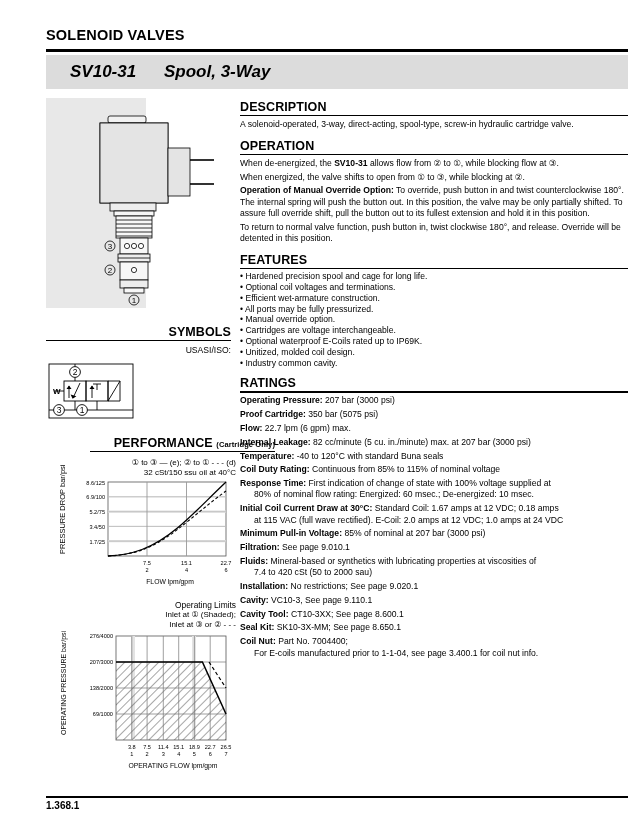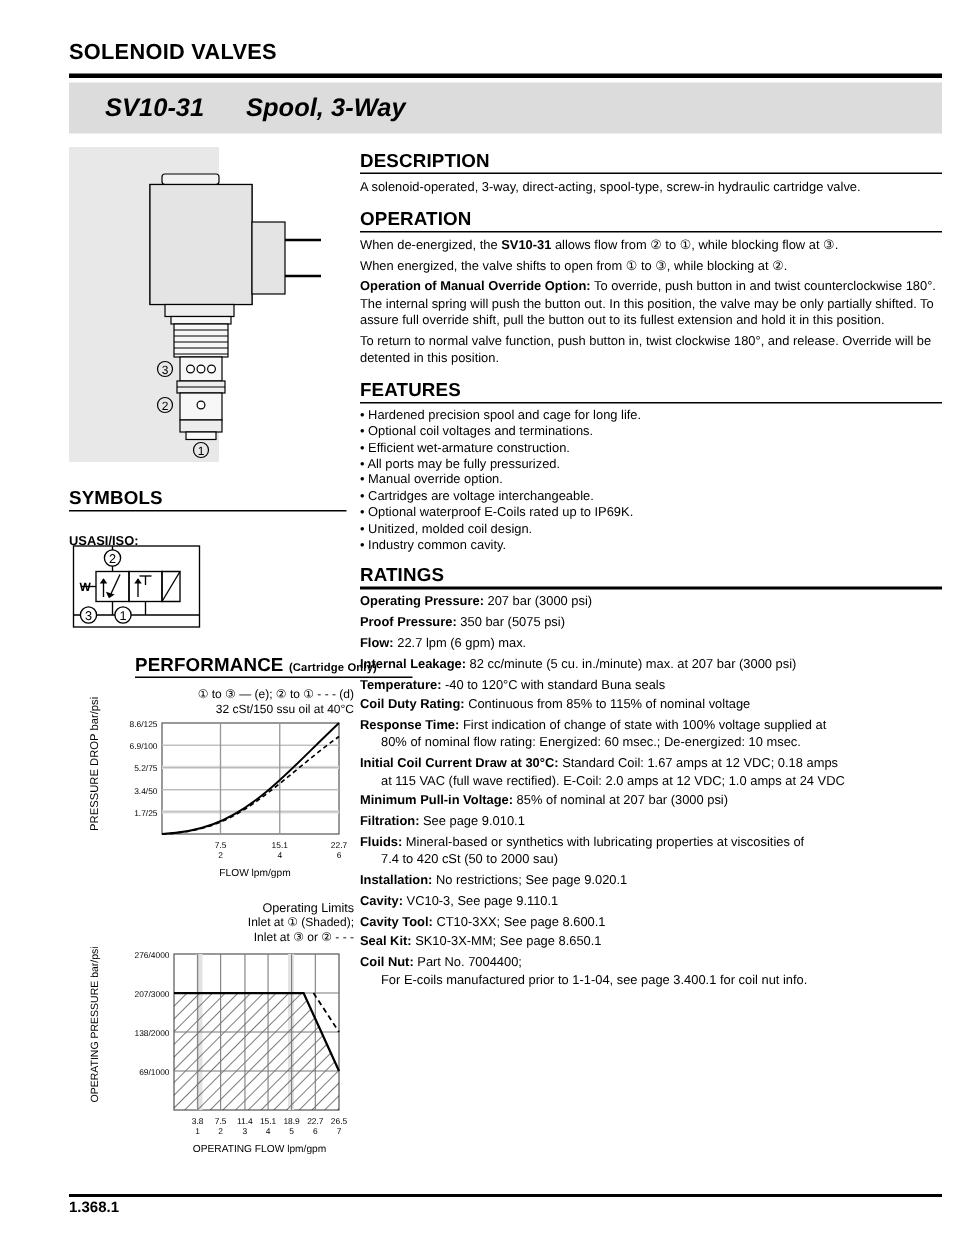--- a/index.html
+++ b/index.html
@@ -29,21 +29,21 @@
   .model-bar .m1 {
     position:absolute; left:24px; top:7px;
     font-size:17px; font-weight:bold; font-style:italic;
   }
   .model-bar .m2 {
     position:absolute; left:118px; top:7px;
     font-size:17px; font-weight:bold; font-style:italic;
   }
 
   
-  .sec { position:absolute; }
+  .sec { position:absolute;text-align:right; }
   .sec-h {
     font-size:12.5px; font-weight:bold; letter-spacing:0.1px;
     padding-bottom:1px;
   }
   .sec-h .small { font-size:7.5px; font-weight:bold; }
   .sec-rule { height:1.4px; background:#000; margin-bottom:2px; }
 
   
   .valve-bg {
     position:absolute; left:30px; top:98px; width:100px; height:210px;
@@ -134,21 +134,21 @@
         <text x="64" y="175" text-anchor="middle">2</text>
         <circle cx="88" cy="202" r="5" fill="none" stroke="#000" stroke-width="0.8"></circle>
         <text x="88" y="205" text-anchor="middle">1</text>
       </g>
     </svg>
   </div>
 
   <div class="sec" style="left:30px; top:325px; width:185px;">
     <div class="sec-h">SYMBOLS</div>
     <div class="sec-rule"></div>
-    <div style="font-size:8.6px; font-weight:bold; margin-top:14px;">USASI/ISO:</div>
+    <div style="font-size:8.6px; font-weight:normal; margin-top:4px;">USASI/ISO:</div>
   </div>
 
   <div class="sym-box">
     <svg width="100" height="66" viewBox="0 0 100 66">
       <g stroke="#000" fill="none" stroke-width="0.9">
 
         <rect x="3" y="6" width="84" height="54"></rect>
 
         <rect x="18" y="23" width="22" height="20"></rect>
         <rect x="40" y="23" width="22" height="20"></rect>
@@ -341,21 +341,21 @@
         <div>• Unitized, molded coil design.</div>
         <div>• Industry common cavity.</div>
       </div>
     </div>
 
     <div style="margin-top:8px;">
       <div class="sec-h">RATINGS</div>
       <div class="sec-rule"></div>
 
       <div class="rat"><b>Operating Pressure:</b><span> 207 bar (3000 psi)</span></div>
-      <div class="rat"><b>Proof Pressure:</b><span> 350 bar (5075 psi)</span></div>
+      <div class="rat"><b>Proof Cartridge:</b><span> 350 bar (5075 psi)</span></div>
       <div class="rat"><b>Flow:</b><span> 22.7 lpm (6 gpm) max.</span></div>
       <div class="rat"><b>Internal Leakage:</b><span> 82 cc/minute (5 cu. in./minute) max. at 207 bar (3000 psi)</span></div>
       <div class="rat"><b>Temperature:</b><span> -40 to 120°C with standard Buna seals</span></div>
       <div class="rat"><b>Coil Duty Rating:</b><span> Continuous from 85% to 115% of nominal voltage</span></div>
       <div class="rat"><b>Response Time:</b><span> First indication of change of state with 100% voltage supplied at</span><span class="ind">80% of nominal flow rating: Energized: 60 msec.; De-energized: 10 msec.</span></div>
       <div class="rat"><b>Initial Coil Current Draw at 30°C:</b><span> Standard Coil: 1.67 amps at 12 VDC; 0.18 amps</span><span class="ind">at 115 VAC (full wave rectified). E-Coil: 2.0 amps at 12 VDC; 1.0 amps at 24 VDC</span></div>
       <div class="rat"><b>Minimum Pull-in Voltage:</b><span> 85% of nominal at 207 bar (3000 psi)</span></div>
       <div class="rat"><b>Filtration:</b><span> See page 9.010.1</span></div>
       <div class="rat"><b>Fluids:</b><span> Mineral-based or synthetics with lubricating properties at viscosities of</span><span class="ind">7.4 to 420 cSt (50 to 2000 sau)</span></div>
       <div class="rat"><b>Installation:</b><span> No restrictions; See page 9.020.1</span></div>

